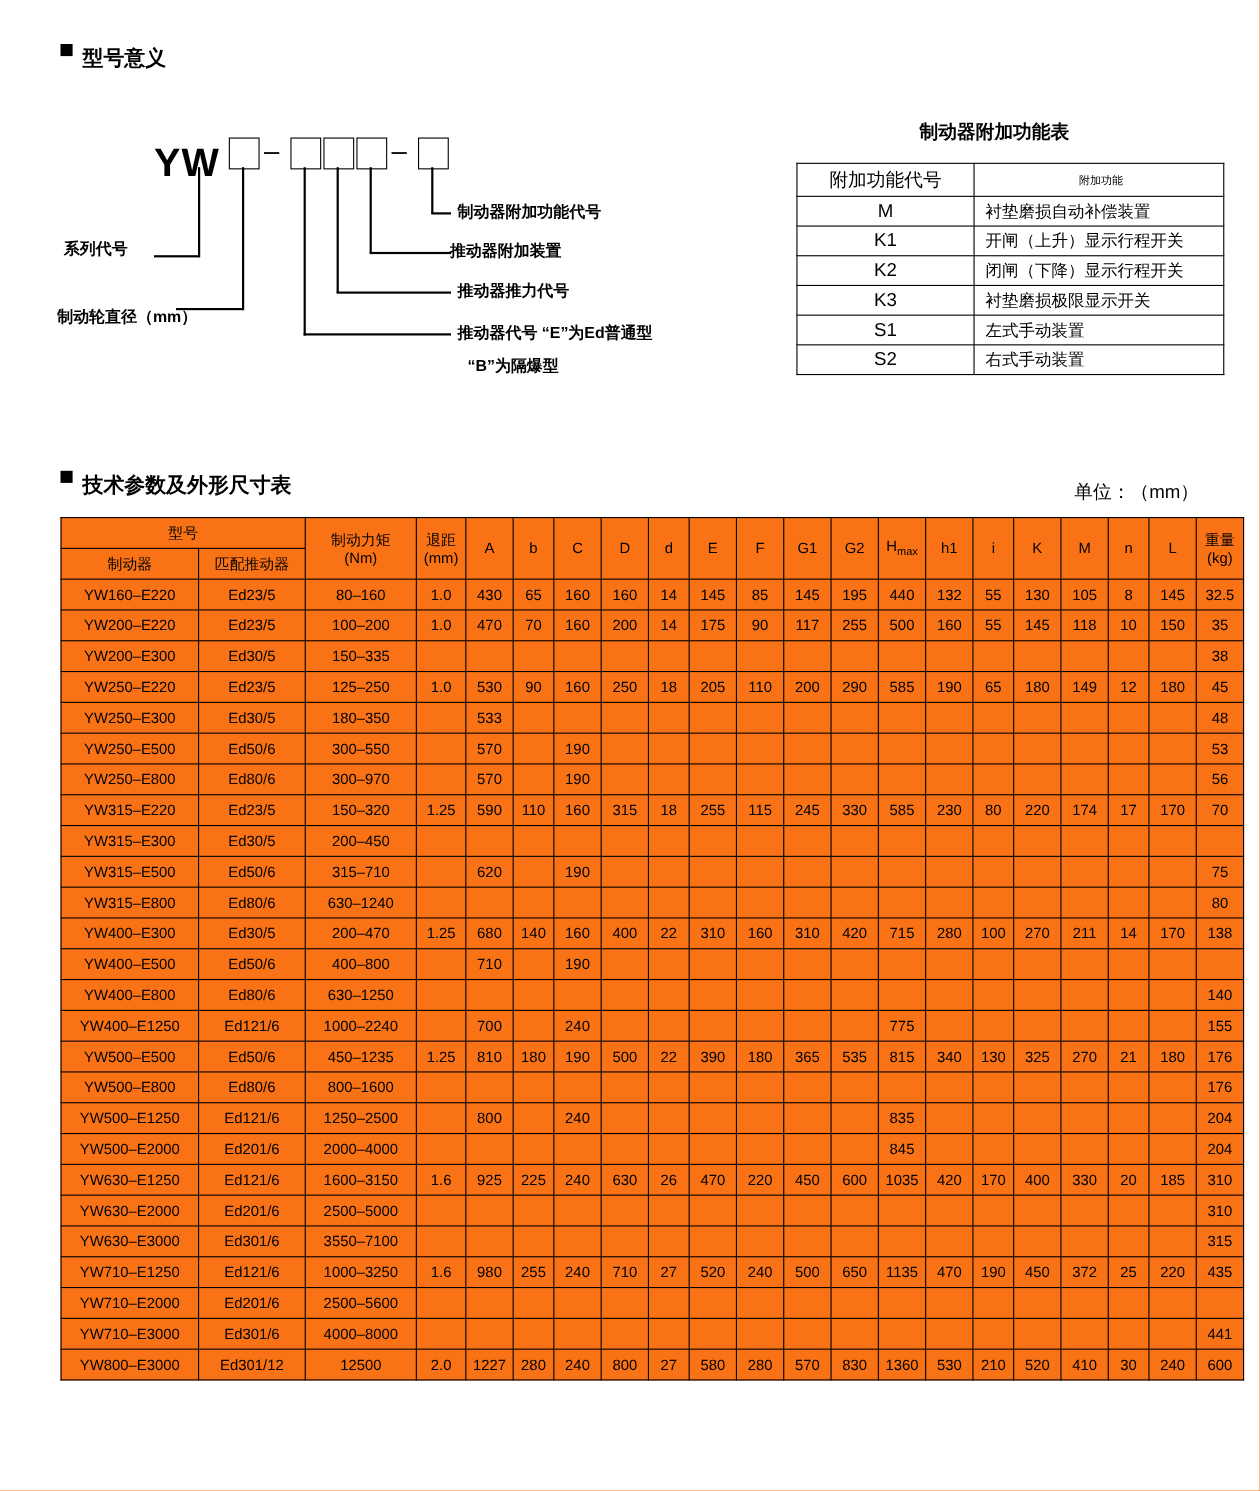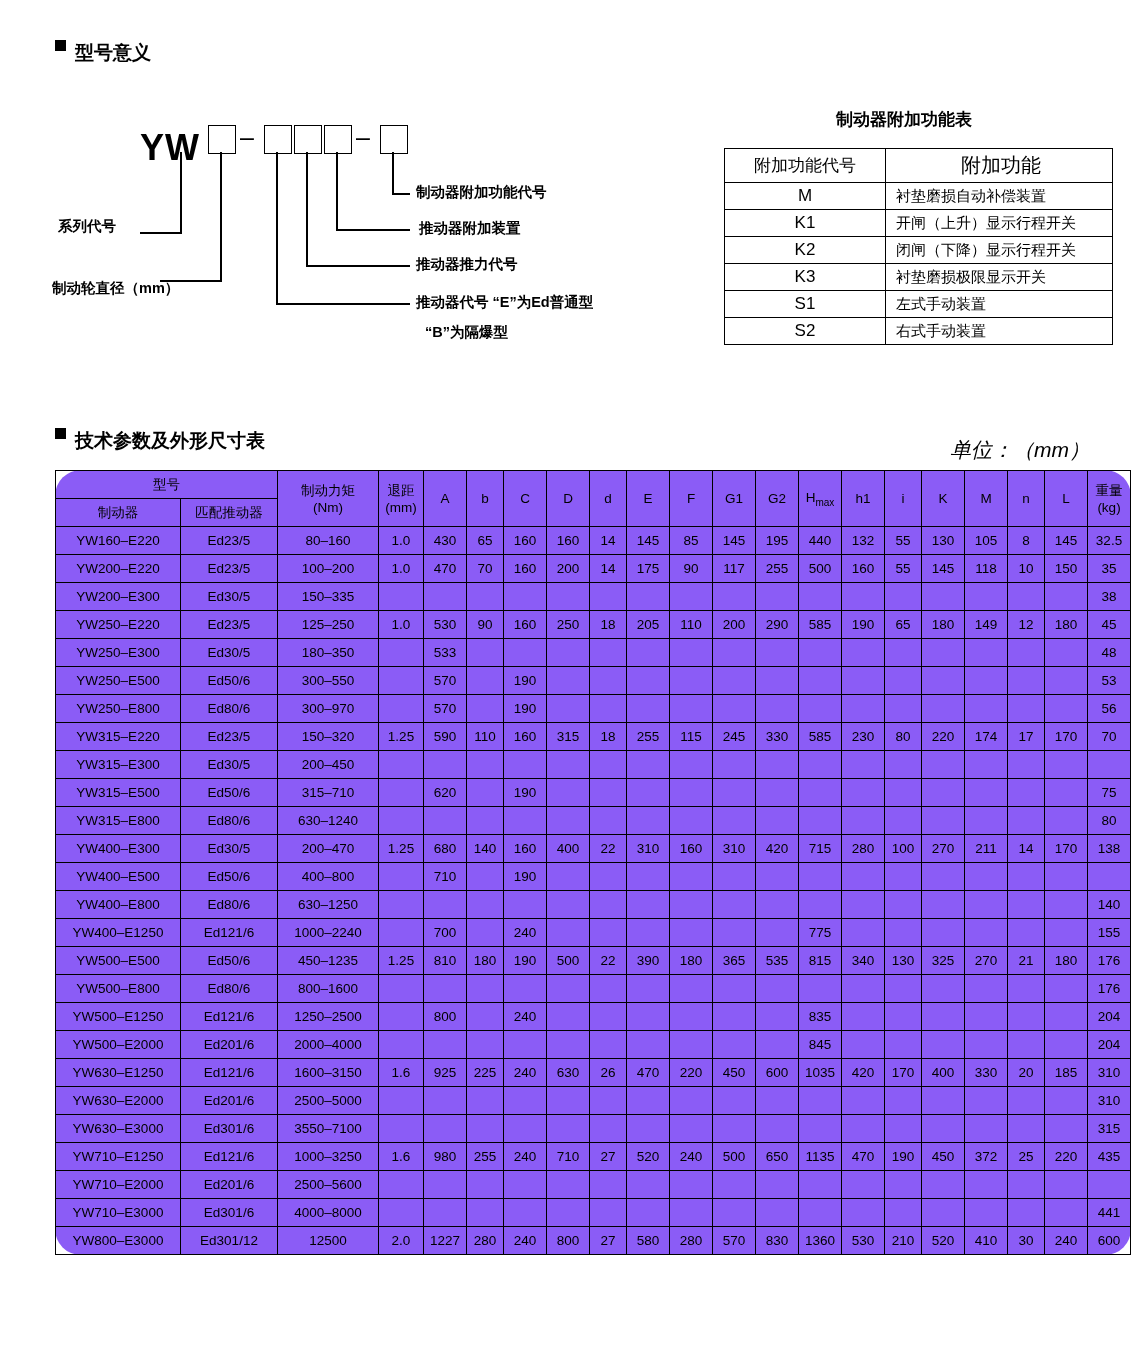--- a/index.html
+++ b/index.html
@@ -5,40 +5,40 @@
   html,body{margin:0;padding:0;}
   body{
     width:1145px;height:1355px;background:#fff;
     font-family:"Liberation Sans","DejaVu Sans",sans-serif;
     color:#000;position:relative;overflow:hidden;
   }
   .sec-title{display:flex;align-items:flex-start;gap:9px;font-size:19px;font-weight:bold;}
   .sec-title .sq{width:11px;height:11px;background:#000;display:inline-block;}
   #title1{position:absolute;left:55px;top:40px;}
   #title2{position:absolute;left:55px;top:428px;font-family:Liberation Mono, monospace;}
-  #unit{position:absolute;right:55px;top:436px;font-size:21px;font-style:italic;}
+  #unit{position:absolute;right:55px;top:436px;font-size:17px;}
 
   
   #diagram{position:absolute;left:40px;top:95px;width:660px;height:290px;}
   .yw{position:absolute;left:100px;top:32px;font-size:36px;font-weight:bold;letter-spacing:1px;}
   .box{position:absolute;border:1.6px solid #000;background:#fff;}
   .dash{position:absolute;font-size:25px;line-height:25px;}
   .dline{position:absolute;background:#000;}
   .lbl{position:absolute;font-size:14.5px;font-weight:bold;white-space:nowrap;}
 
   
   #functbl{position:absolute;left:724px;top:148px;border-collapse:collapse;border-radius:16px;}
   #functbl-title{position:absolute;left:724px;top:108px;width:360px;text-align:center;font-size:17px;font-weight:bold;}
   #functbl td,#functbl th{border:1px solid #000;font-size:15px;padding:3px 6px;text-align:center;background:#fff;}
   #functbl .code{width:148px;font-size:17px;}
   #functbl .desc{width:210px;text-align:left;padding-left:10px;}
-  #functbl thead td{font-weight:normal;font-size:20px;}
+  #functbl thead td{font-weight:normal;font-size:10px;}
 
   
-  #spec{position:absolute;left:55px;top:470px;border-collapse:collapse;background:#8b5cf6;border-radius:26px;}
+  #spec{position:absolute;left:55px;top:470px;border-collapse:collapse;background:#f97316;}
   #spec td{border:1px solid #000;font-size:13.5px;text-align:center;padding:0 2px;height:27px;}
   #spec td.h{font-size:13.5px;}
   #spec td.model{width:120px;}
   #spec td.pusher{width:92px;}
   #spec td.torque{width:96px;}
   #spec td.gap{width:40px;margin-top:21px;}
   #spec td.narrow{width:32px;}
   #spec td.mid{width:38px;}
   .sub{font-size:10px;vertical-align:sub;}
 </style>
@@ -73,21 +73,21 @@
   <div class="dline" style="left:236px;top:208px;width:134px;height:1.6px;"></div>
   <div class="lbl" style="left:376px;top:198px;">推动器代号 “E”为Ed普通型</div>
   <div class="lbl" style="left:385px;top:228px;">“B”为隔爆型</div>
 
   <div class="dline" style="left:266px;top:57px;width:1.6px;height:114px;"></div>
   <div class="dline" style="left:266px;top:170px;width:104px;height:1.6px;"></div>
   <div class="lbl" style="left:376px;top:160px;">推动器推力代号</div>
 
   <div class="dline" style="left:296px;top:57px;width:1.6px;height:78px;"></div>
   <div class="dline" style="left:296px;top:134px;width:74px;height:1.6px;"></div>
-  <div class="lbl" style="left:379px;top:124px;text-align:right;">推动器附加装置</div>
+  <div class="lbl" style="left:369px;top:124px;text-align:right;">推动器附加装置</div>
 
   <div class="dline" style="left:352px;top:57px;width:1.6px;height:42px;"></div>
   <div class="dline" style="left:352px;top:98px;width:18px;height:1.6px;"></div>
   <div class="lbl" style="left:376px;top:88px;">制动器附加功能代号</div>
 </div>
 
 <div id="functbl-title">制动器附加功能表</div>
 <table id="functbl">
   <thead>
     <tr>

